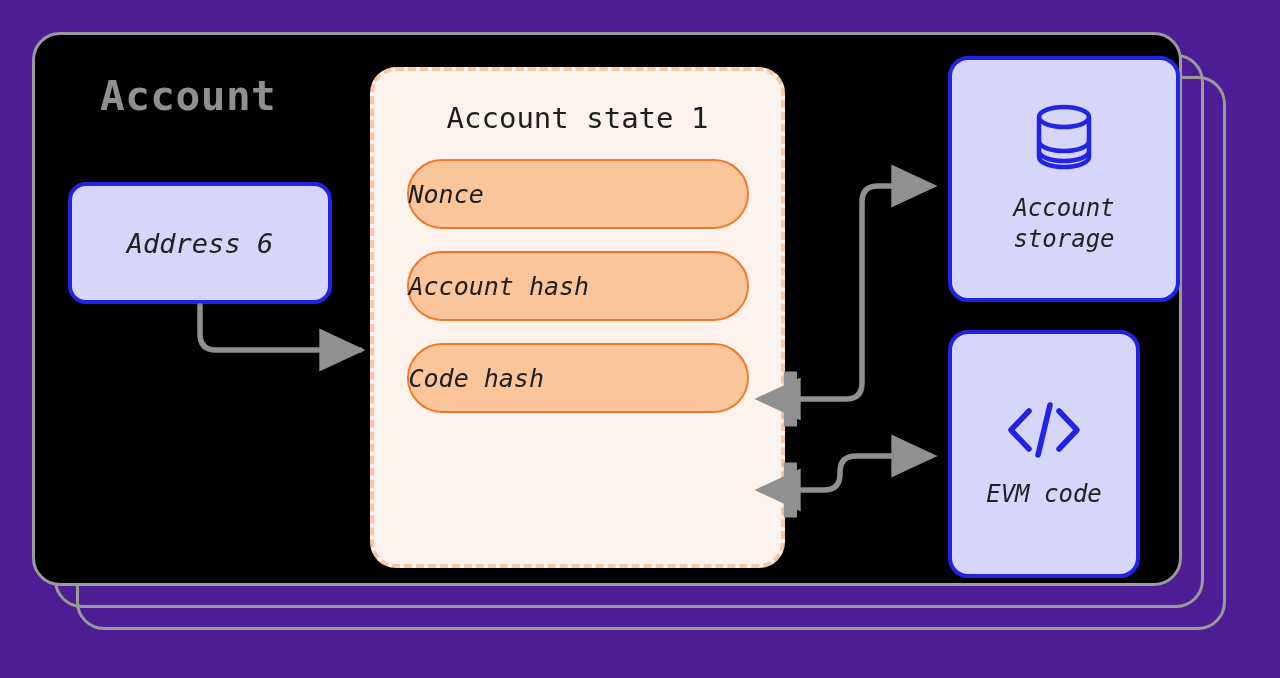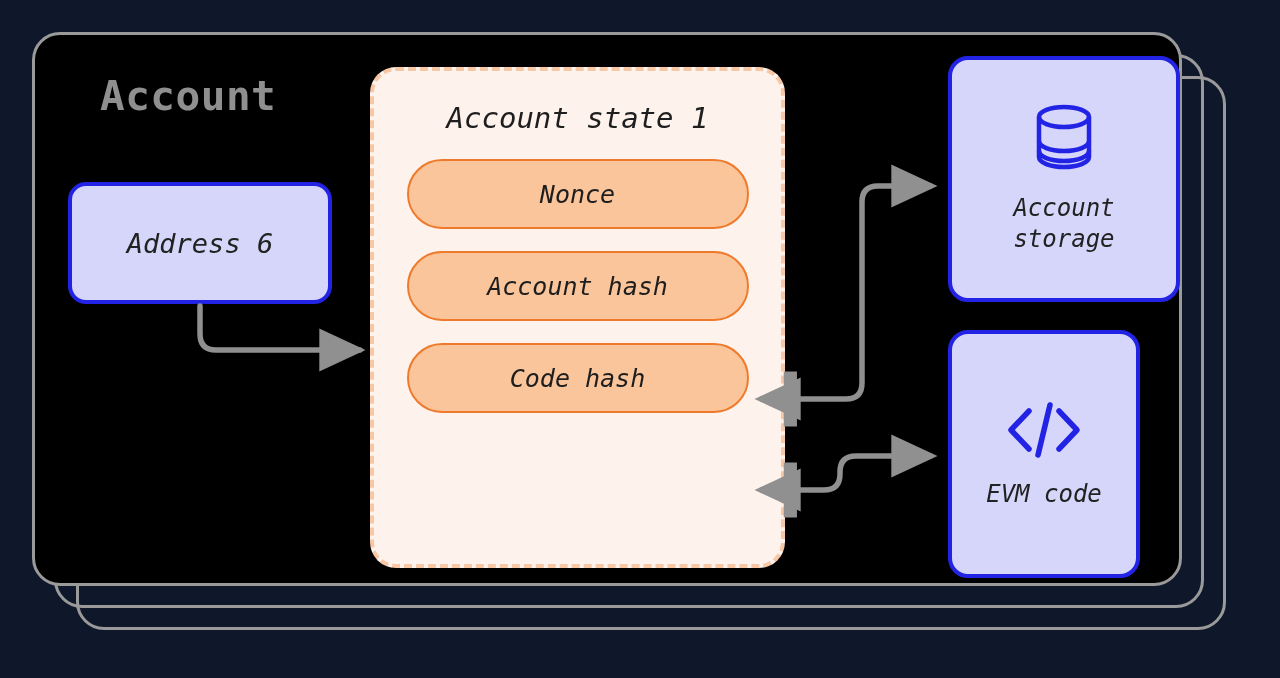--- a/index.html
+++ b/index.html
@@ -5,21 +5,21 @@
 <style>
   html, body {
     margin: 0;
     padding: 0;
     background: #000000;
   }
   #stage {
     position: relative;
     width: 1280px;
     height: 678px;
-    background: #0f172a;
+    background: #4c1d95;
     overflow: hidden;
     font-family: "DejaVu Sans Mono", "Liberation Mono", monospace;
   }
 
   
   .frame {
     position: absolute;
     border: 3px solid #9a9a9a;
     border-radius: 28px;
     background: transparent;
@@ -105,41 +105,40 @@
     z-index: 12;
     background: #fdf2ec;
     border: 4px dashed #f8c7a6;
     border-radius: 26px;
     box-sizing: border-box;
     padding-top: 30px;
   }
   .state-title {
     text-align: center;
     font-size: 29px;
-    font-style: italic;
     color: #1e1e1e;
     margin-bottom: 24px;
     white-space: nowrap;
   }
   .field-list {
     display: flex;
     flex-direction: column;
     gap: 22px;
     align-items: center;
   }
   .field-pill {
     width: 342px;
     height: 70px;
     background: #fbc59b;
     border: 2.5px solid #ef7a2c;
     border-radius: 35px;
     box-sizing: border-box;
     display: flex;
     align-items: center;
-    justify-content: center;
+    justify-content: flex-start;
     font-size: 25px;
     font-style: italic;
     color: #1e1e1e;
     white-space: nowrap;
   }
 
   
   #connectors {
     position: absolute;
     left: 0; top: 0;

